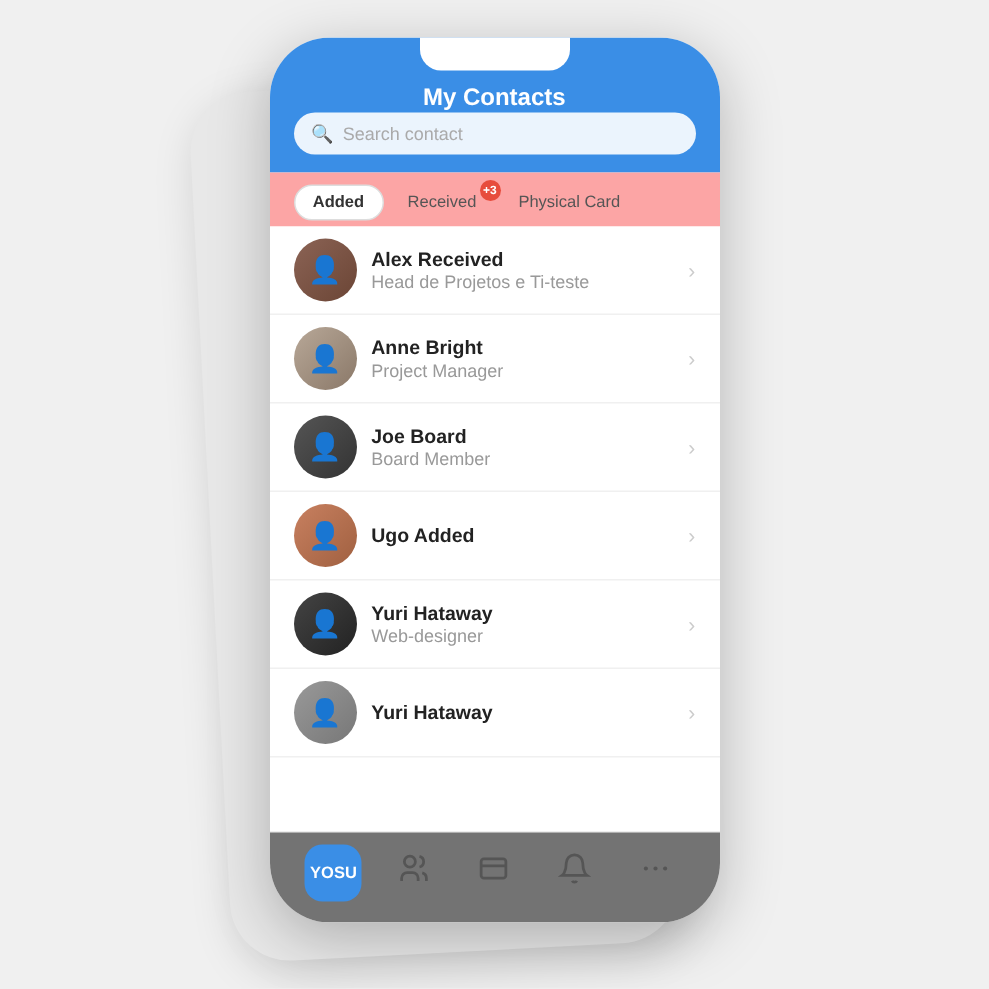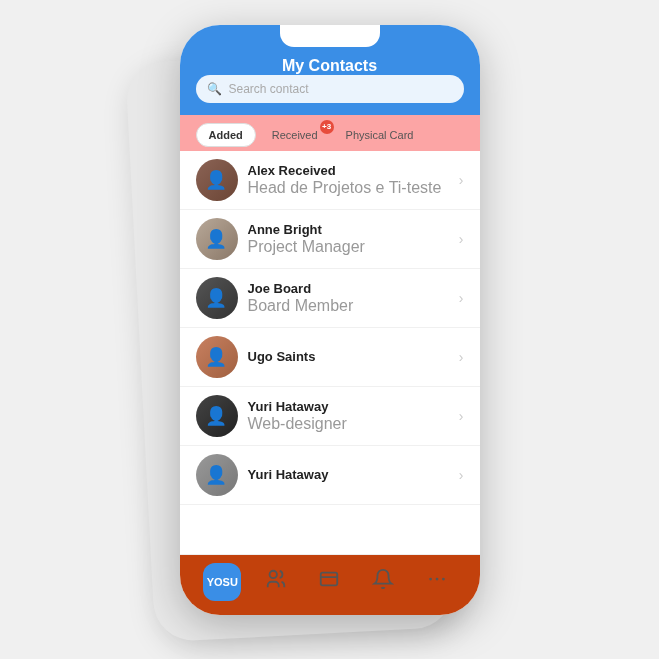--- a/index.html
+++ b/index.html
@@ -177,36 +177,36 @@
       flex: 1;
     }
 
     .contact-name {
       font-size: 13px;
       font-weight: 600;
       color: #222;
     }
 
     .contact-role {
-      font-size: 16px;
+      font-size: 12px;
       color: #999;
       margin-top: 1px;
     }
 
     .chevron {
       color: #ccc;
       font-size: 14px;
     }
 
     
     .bottom-nav {
       display: flex;
       align-items: center;
       padding: 8px 16px 14px;
-      background: #c2410c;
+      background: #737373;
       border-top: 1px solid #eee;
       justify-content: space-around;
     }
 
     .nav-icon {
       color: #555;
       font-size: 20px;
       cursor: pointer;
       padding: 4px 8px;
     }
@@ -302,21 +302,21 @@
             <div class="contact-role">Board Member</div>
           </div>
           <span class="chevron">›</span>
         </div>
 
         <div class="contact-item">
           <div class="contact-avatar av-ugo">
             <span style="font-size:18px;">👤</span>
           </div>
           <div class="contact-info">
-            <div class="contact-name">Ugo Saints</div>
+            <div class="contact-name">Ugo Added</div>
           </div>
           <span class="chevron">›</span>
         </div>
 
         <div class="contact-item">
           <div class="contact-avatar av-yuri">
             <span style="font-size:18px;">👤</span>
           </div>
           <div class="contact-info">
             <div class="contact-name">Yuri Hataway</div>

